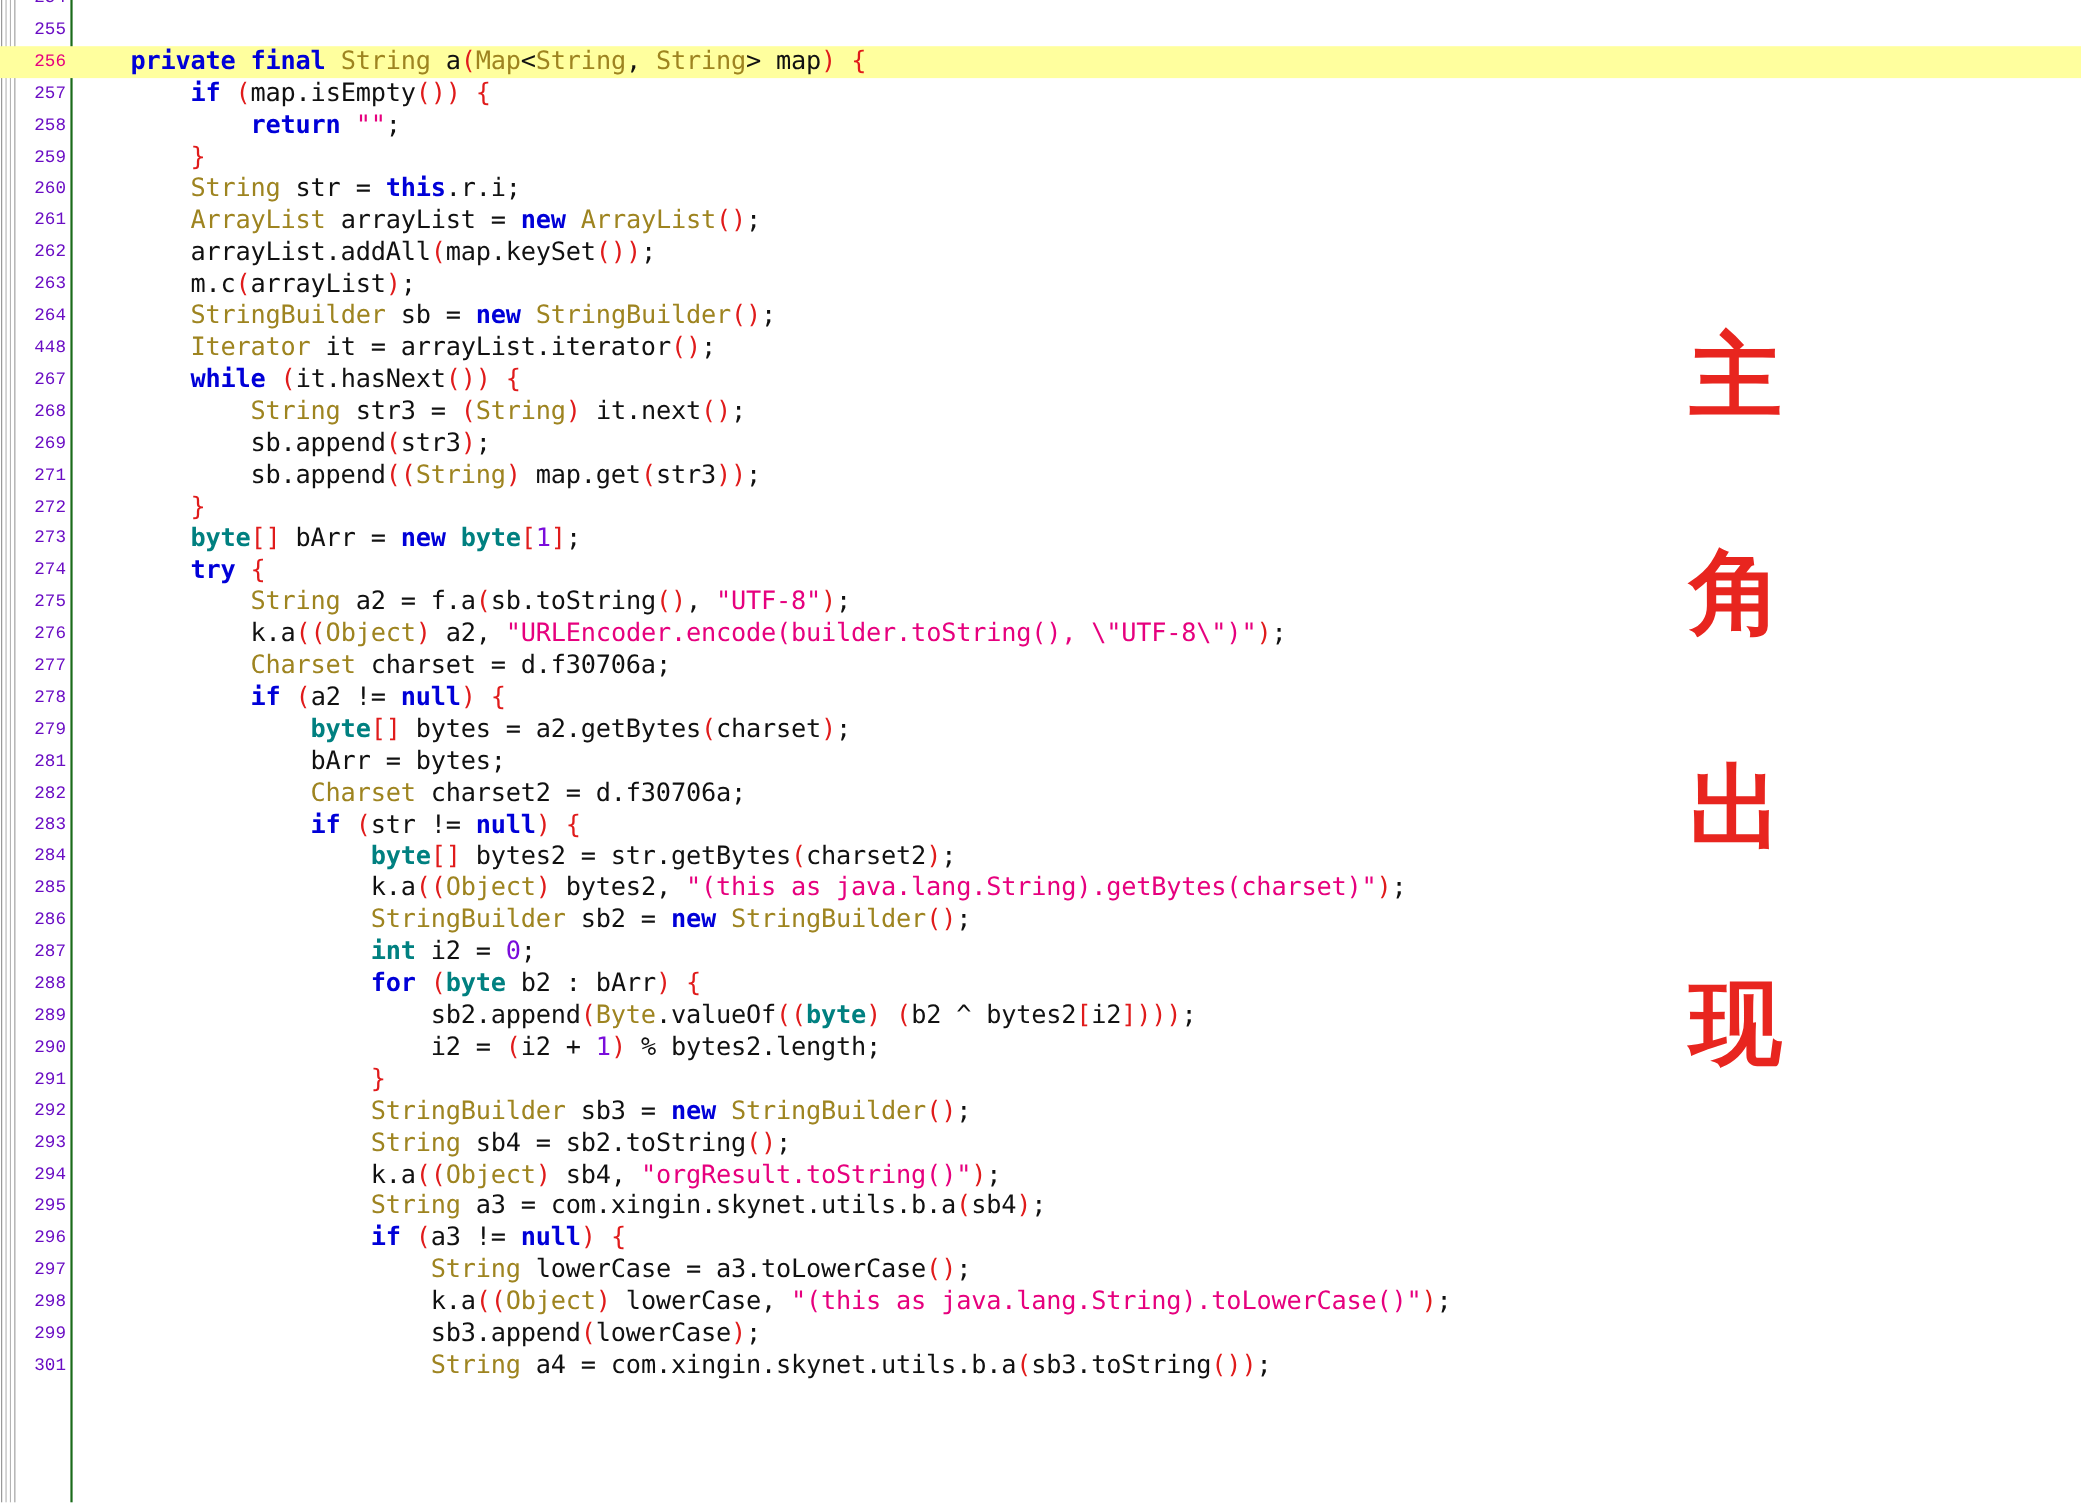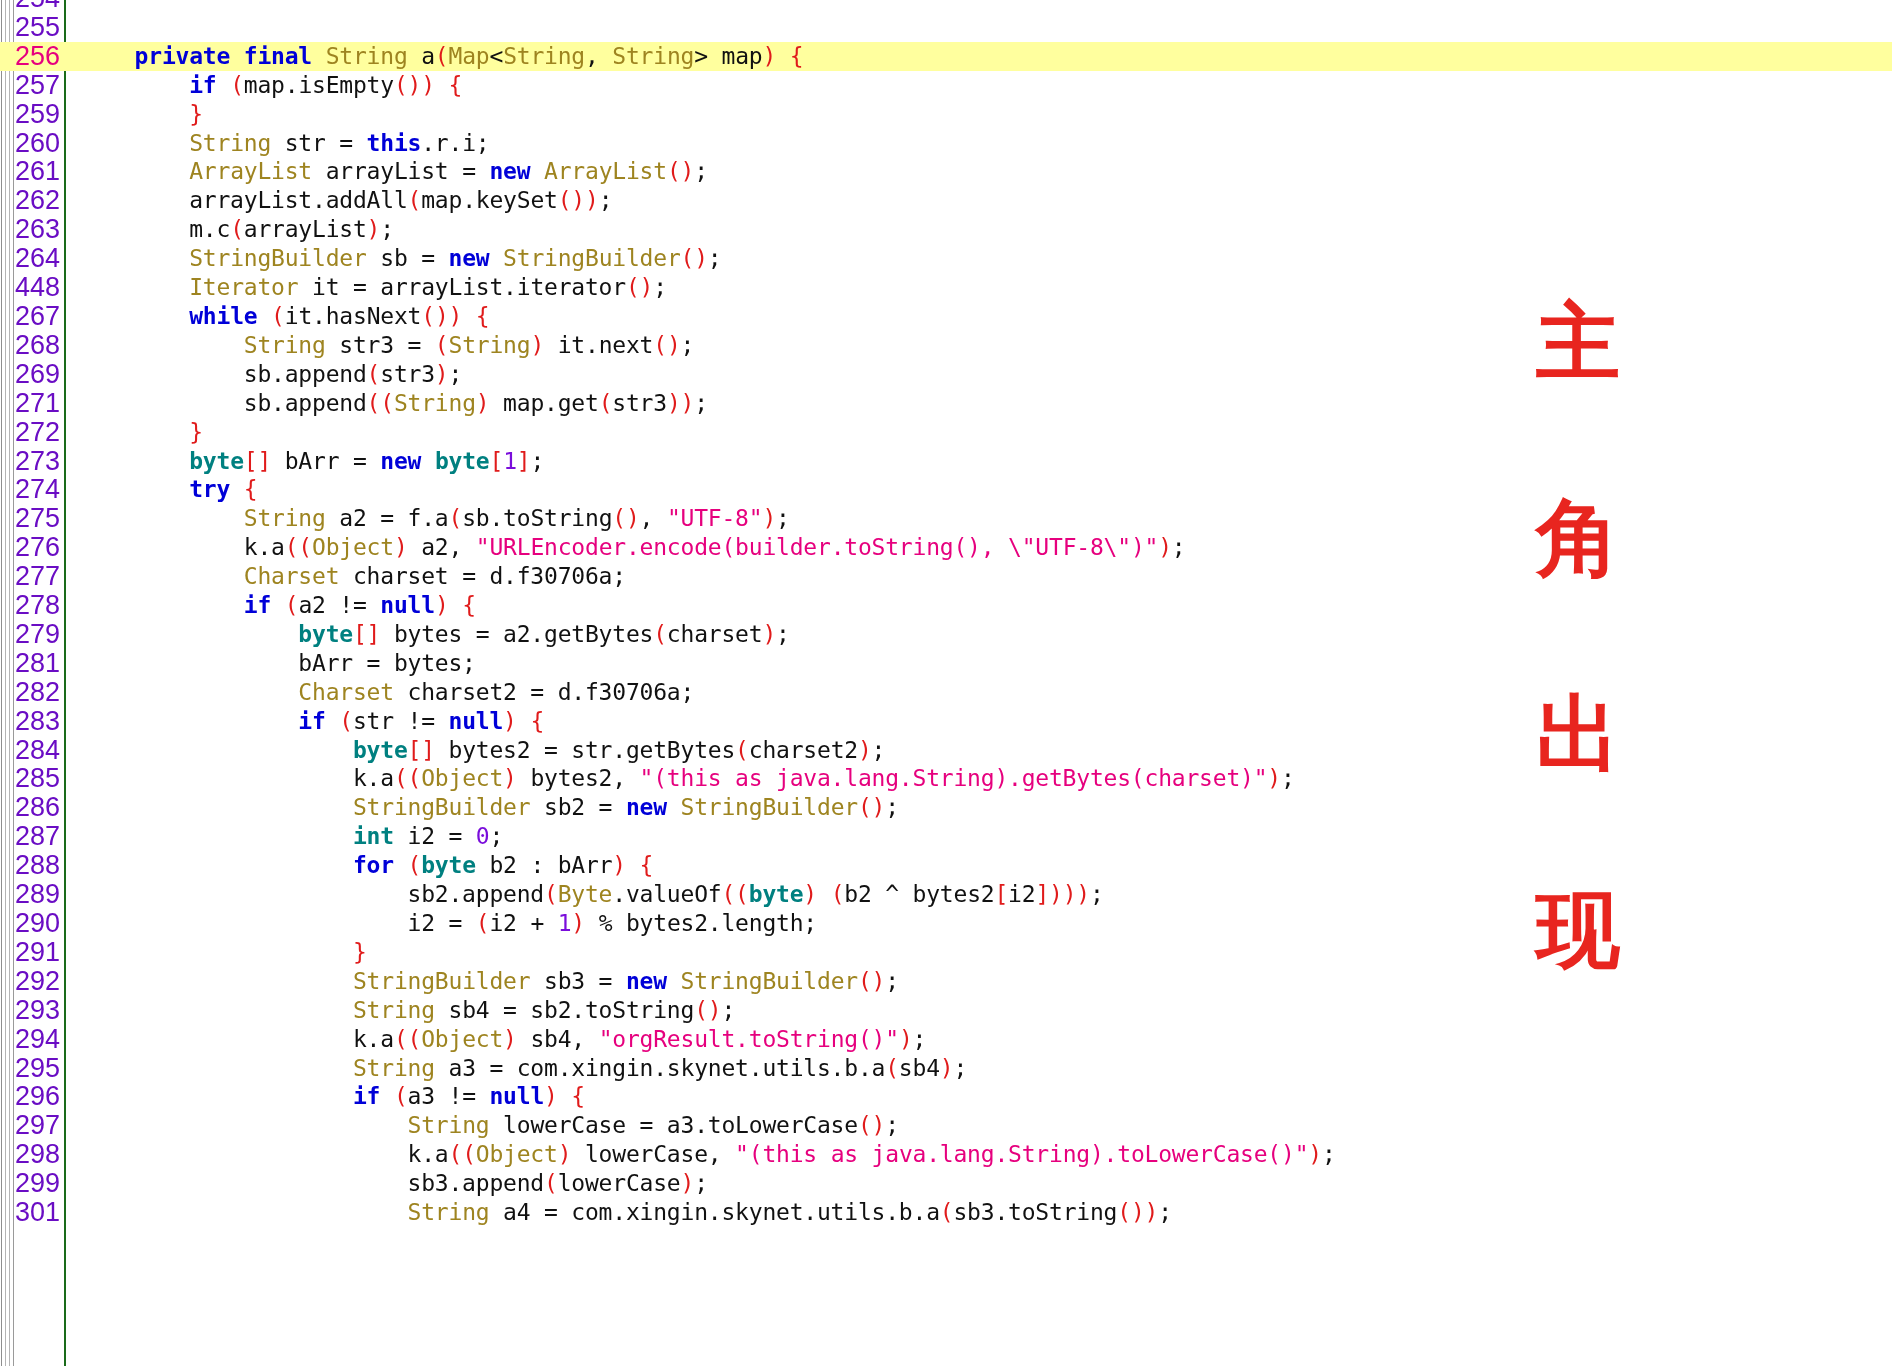--- a/index.html
+++ b/index.html
@@ -73,29 +73,29 @@
     line-height: 28.92px;
     white-space: pre;
   }
   .line.hl { background: #ffff9e; }
 
   .lineno {
     position: absolute;
     left: 0;
     width: 60px;
     text-align: right;
-    font-size: 27px;
+    font-size: 16px;
     color: #6a0dc4;
-    font-family: Liberation Sans, sans-serif;
+    font-family: Liberation Mono, monospace;
   }
   .lineno.cur { color: #e6007e; }
 
   .code {
     position: absolute;
-    left: 80px;
+    left: 64px;
     right: 0;
     font-size: 23px;
     letter-spacing: -0.2px;
     color: #111111;
     font-family: "DejaVu Sans Mono", "Liberation Mono", monospace;
   }
 
   
   .kw   { color: #0000d8; font-weight: bold; }           
   .prim { color: #008080; font-weight: bold; }           
@@ -136,20 +136,21 @@
   <div class="frame-edge e3"></div>
 
   <div class="gutter"></div>
   <div class="gutter-rule"></div>
 
   <div class="lines" id="lines">
       <div class="line"><span class="lineno">254</span><span class="code"></span></div>
       <div class="line"><span class="lineno">255</span><span class="code"></span></div>
       <div class="line hl"><span class="lineno cur">256</span><span class="code"><span class="pl">    </span><span class="kw">private final</span><span class="pl"> </span><span class="type">String</span><span class="pl"> a</span><span class="pn">(</span><span class="type">Map</span><span class="pl">&lt;</span><span class="type">String</span><span class="pl">, </span><span class="type">String</span><span class="pl">&gt; map</span><span class="pn">)</span><span class="pl"> </span><span class="pn">{</span></span></div>
       <div class="line"><span class="lineno">257</span><span class="code"><span class="pl">        </span><span class="kw">if</span><span class="pl"> </span><span class="pn">(</span><span class="pl">map.isEmpty</span><span class="pn">())</span><span class="pl"> </span><span class="pn">{</span></span></div>
+      <div class="line"><span class="lineno">258</span><span class="code"><span class="pl">            </span><span class="kw">return</span><span class="pl"> </span><span class="str">""</span><span class="pl">;</span></span></div>
       <div class="line"><span class="lineno">259</span><span class="code"><span class="pl">        </span><span class="pn">}</span></span></div>
       <div class="line"><span class="lineno">260</span><span class="code"><span class="pl">        </span><span class="type">String</span><span class="pl"> str = </span><span class="kw">this</span><span class="pl">.r.i;</span></span></div>
       <div class="line"><span class="lineno">261</span><span class="code"><span class="pl">        </span><span class="type">ArrayList</span><span class="pl"> arrayList = </span><span class="kw">new</span><span class="pl"> </span><span class="type">ArrayList</span><span class="pn">()</span><span class="pl">;</span></span></div>
       <div class="line"><span class="lineno">262</span><span class="code"><span class="pl">        arrayList.addAll</span><span class="pn">(</span><span class="pl">map.keySet</span><span class="pn">())</span><span class="pl">;</span></span></div>
       <div class="line"><span class="lineno">263</span><span class="code"><span class="pl">        m.c</span><span class="pn">(</span><span class="pl">arrayList</span><span class="pn">)</span><span class="pl">;</span></span></div>
       <div class="line"><span class="lineno">264</span><span class="code"><span class="pl">        </span><span class="type">StringBuilder</span><span class="pl"> sb = </span><span class="kw">new</span><span class="pl"> </span><span class="type">StringBuilder</span><span class="pn">()</span><span class="pl">;</span></span></div>
       <div class="line"><span class="lineno">448</span><span class="code"><span class="pl">        </span><span class="type">Iterator</span><span class="pl"> it = arrayList.iterator</span><span class="pn">()</span><span class="pl">;</span></span></div>
       <div class="line"><span class="lineno">267</span><span class="code"><span class="pl">        </span><span class="kw">while</span><span class="pl"> </span><span class="pn">(</span><span class="pl">it.hasNext</span><span class="pn">())</span><span class="pl"> </span><span class="pn">{</span></span></div>
       <div class="line"><span class="lineno">268</span><span class="code"><span class="pl">            </span><span class="type">String</span><span class="pl"> str3 = </span><span class="pn">(</span><span class="type">String</span><span class="pn">)</span><span class="pl"> it.next</span><span class="pn">()</span><span class="pl">;</span></span></div>
       <div class="line"><span class="lineno">269</span><span class="code"><span class="pl">            sb.append</span><span class="pn">(</span><span class="pl">str3</span><span class="pn">)</span><span class="pl">;</span></span></div>

